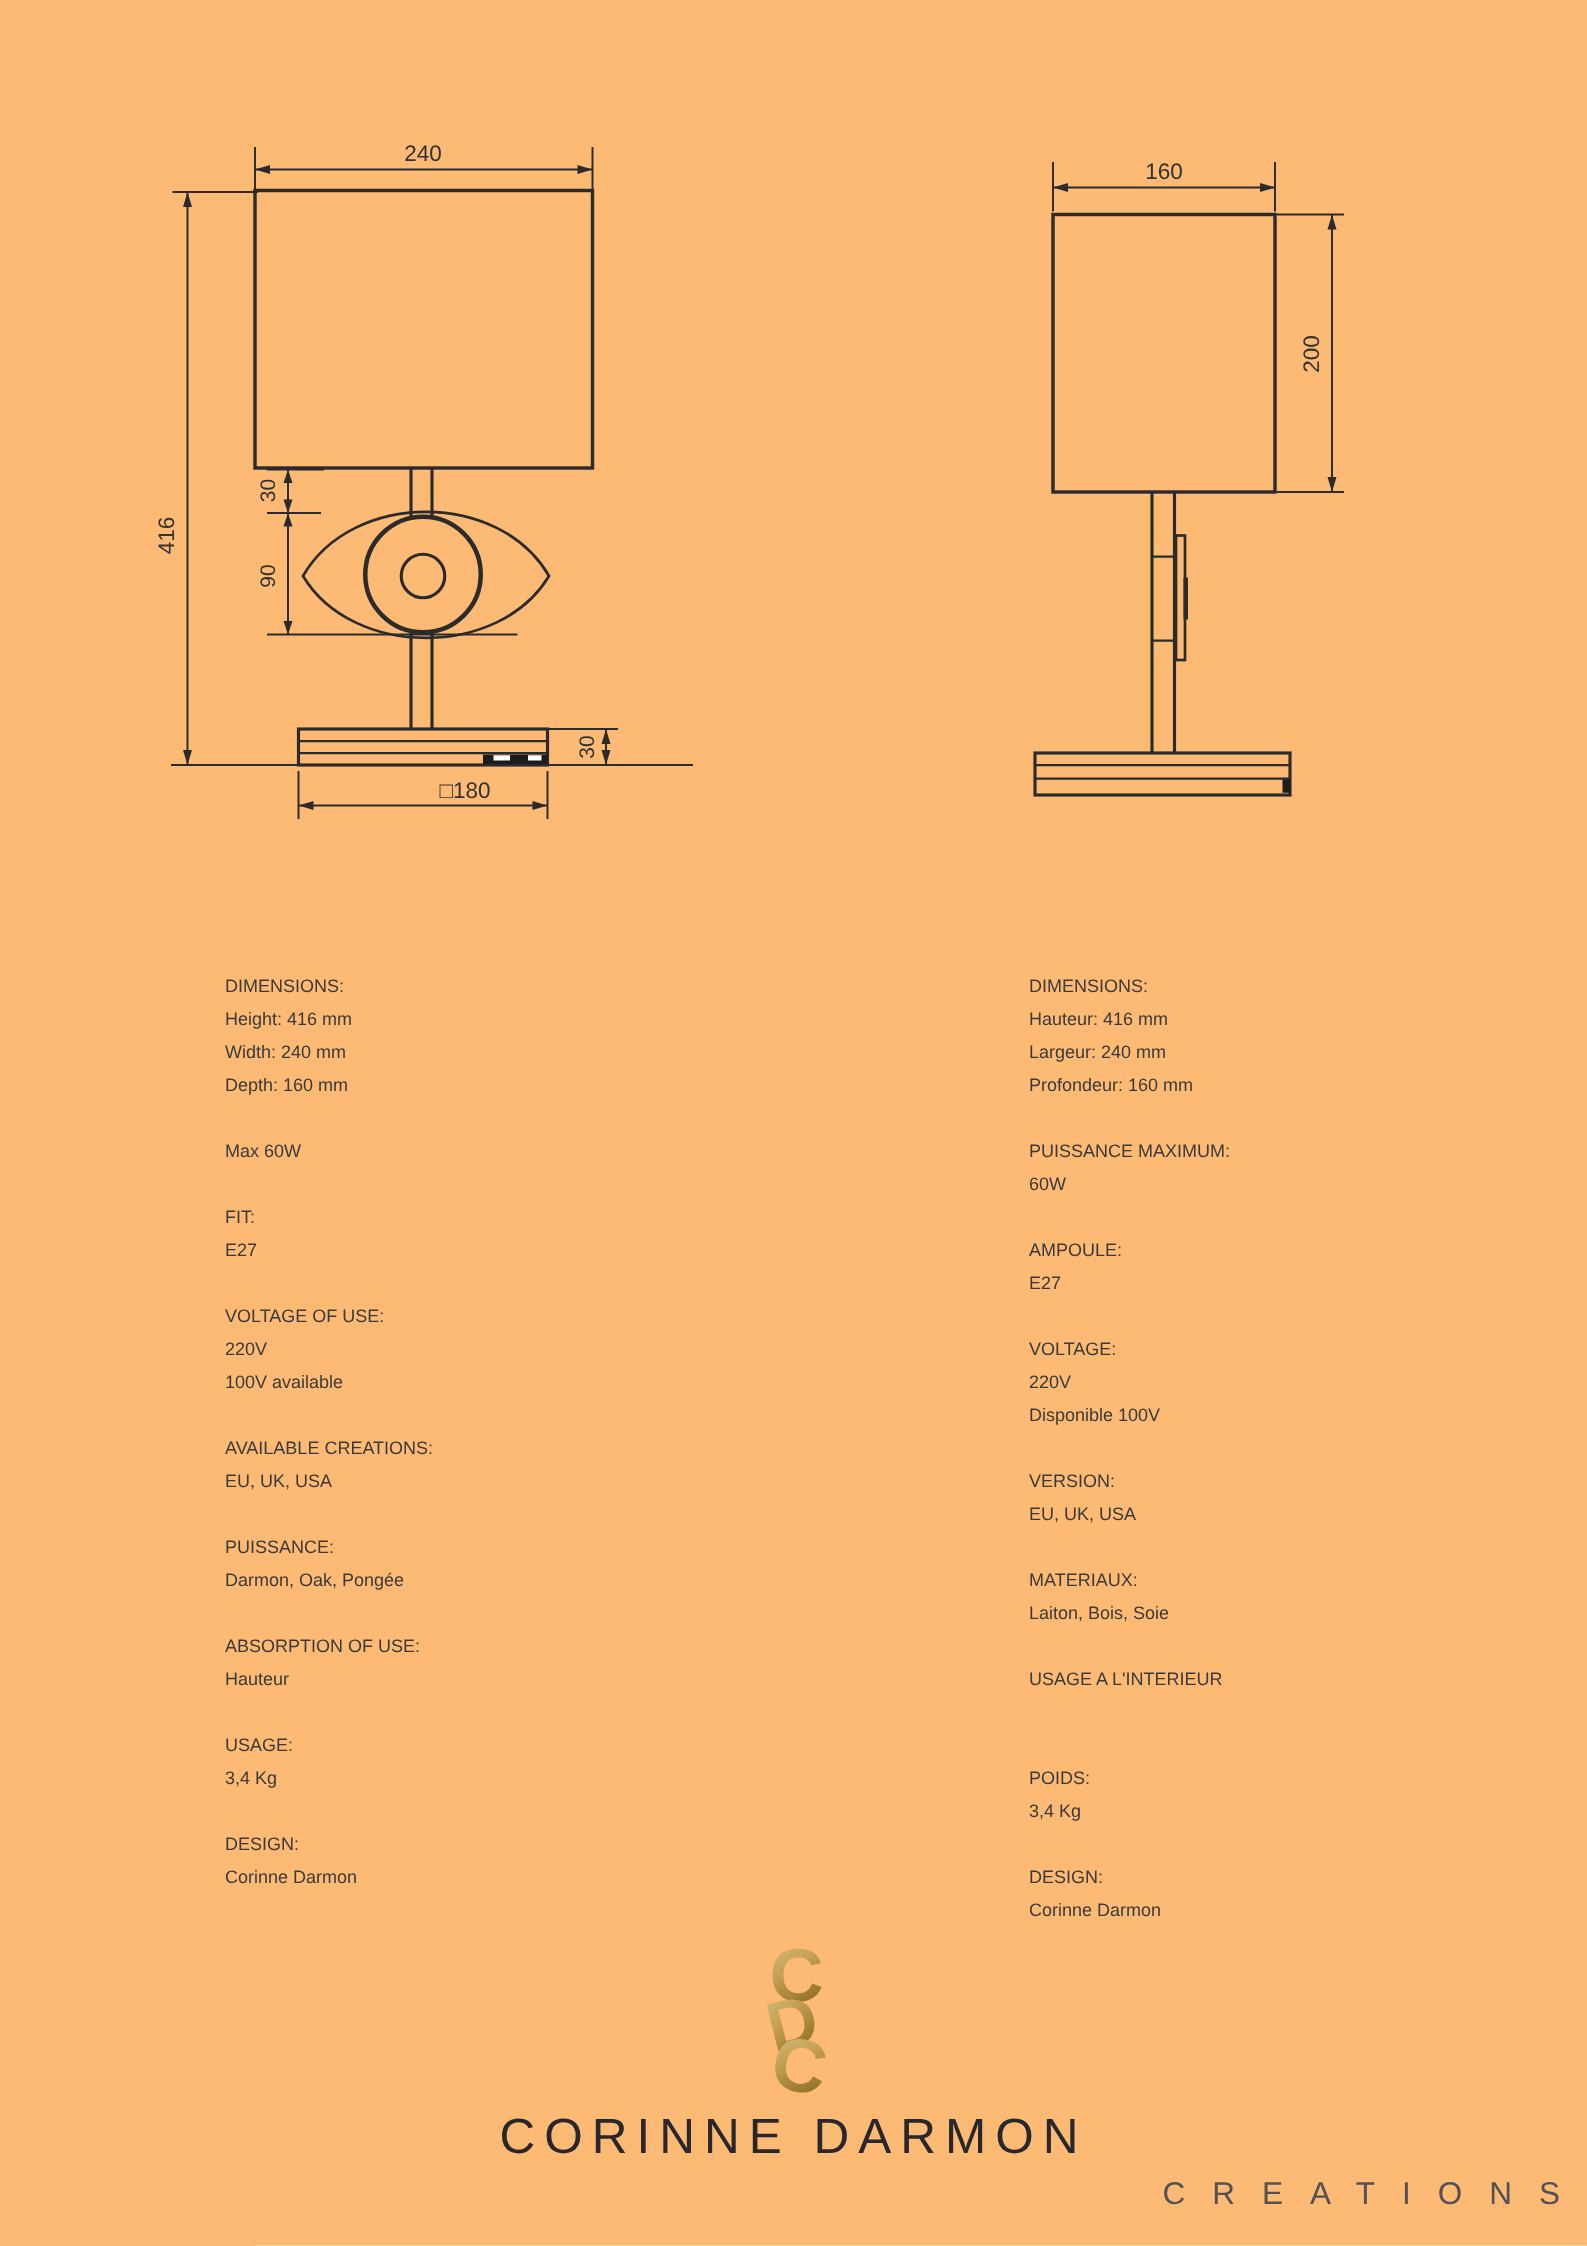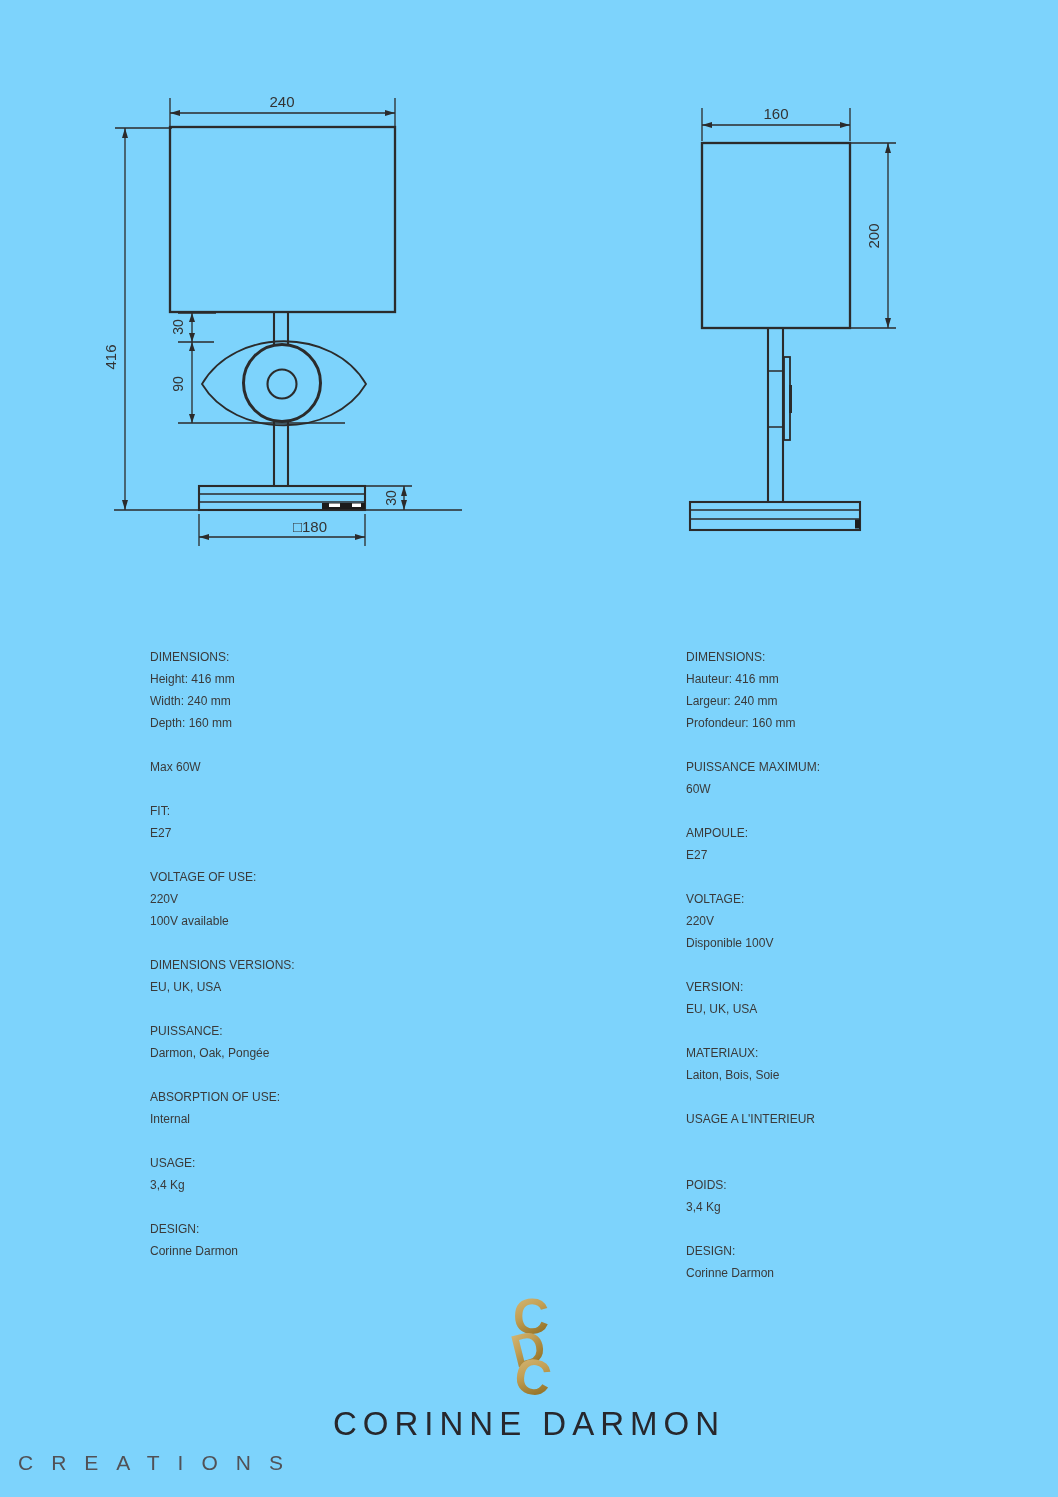--- a/index.html
+++ b/index.html
@@ -1,21 +1,21 @@
 <!DOCTYPE html>
 <html><head>
 <meta charset="utf-8">
 <style>
   html,body{margin:0;padding:0;}
   body{
     width:1058px;height:1497px;position:relative;background:#ffffff;
     font-family:"Liberation Sans",sans-serif;
     -webkit-font-smoothing:antialiased;
   }
-  .page{position:absolute;inset:0;background:#7dd3fc;overflow:hidden;}
+  .page{position:absolute;inset:0;background:#fdba74;overflow:hidden;}
 
   
   svg.drawing{position:absolute;overflow:visible;}
   .ln{stroke:#2b2b2b;fill:none;}
   .lw1{stroke-width:1.3;}
   .lw15{stroke-width:1.5;}
   .lw18{stroke-width:1.8;}
   .lw2{stroke-width:2.1;}
   .lw22{stroke-width:2.3;}
   .lw3{stroke-width:3;}
@@ -30,21 +30,21 @@
   .spec-line{height:22px;line-height:22px;white-space:pre;}
 
   
   .monogram{position:absolute;left:499px;top:1294px;width:64px;height:106px;overflow:visible;}
   .mono-letter{font-family:"Liberation Sans",sans-serif;font-weight:bold;text-anchor:middle;}
   .brand-name{
     position:absolute;left:0;top:1407px;width:1058px;text-align:center;
     font-size:33px;letter-spacing:6px;color:#27272c;line-height:33px;
   }
   .brand-sub{
-    position:absolute;left:0;top:1452px;width:1058px;text-align:left;
+    position:absolute;left:0;top:1452px;width:1058px;text-align:right;
     font-size:21px;letter-spacing:18px;color:#515156;line-height:21px;
     text-indent:18px;
   }
 </style>
 </head>
 <body>
 
 <div class="page">
 
   <svg class="drawing" style="left:90px;top:80px;width:390px;height:475px;" viewBox="90 80 390 475">
@@ -158,28 +158,28 @@
       <div class="spec-line">&nbsp;</div>
       <div class="spec-line">Max 60W</div>
       <div class="spec-line">&nbsp;</div>
       <div class="spec-line">FIT:</div>
       <div class="spec-line">E27</div>
       <div class="spec-line">&nbsp;</div>
       <div class="spec-line">VOLTAGE OF USE:</div>
       <div class="spec-line">220V</div>
       <div class="spec-line">100V available</div>
       <div class="spec-line">&nbsp;</div>
-      <div class="spec-line">DIMENSIONS VERSIONS:</div>
+      <div class="spec-line">AVAILABLE CREATIONS:</div>
       <div class="spec-line">EU, UK, USA</div>
       <div class="spec-line">&nbsp;</div>
       <div class="spec-line">PUISSANCE:</div>
       <div class="spec-line">Darmon, Oak, Pongée</div>
       <div class="spec-line">&nbsp;</div>
       <div class="spec-line">ABSORPTION OF USE:</div>
-      <div class="spec-line">Internal</div>
+      <div class="spec-line">Hauteur</div>
       <div class="spec-line">&nbsp;</div>
       <div class="spec-line">USAGE:</div>
       <div class="spec-line">3,4 Kg</div>
       <div class="spec-line">&nbsp;</div>
       <div class="spec-line">DESIGN:</div>
       <div class="spec-line">Corinne Darmon</div>
     </div>
 
   <div class="spec-col" style="left:686px;top:646px;">
       <div class="spec-line">DIMENSIONS:</div>

